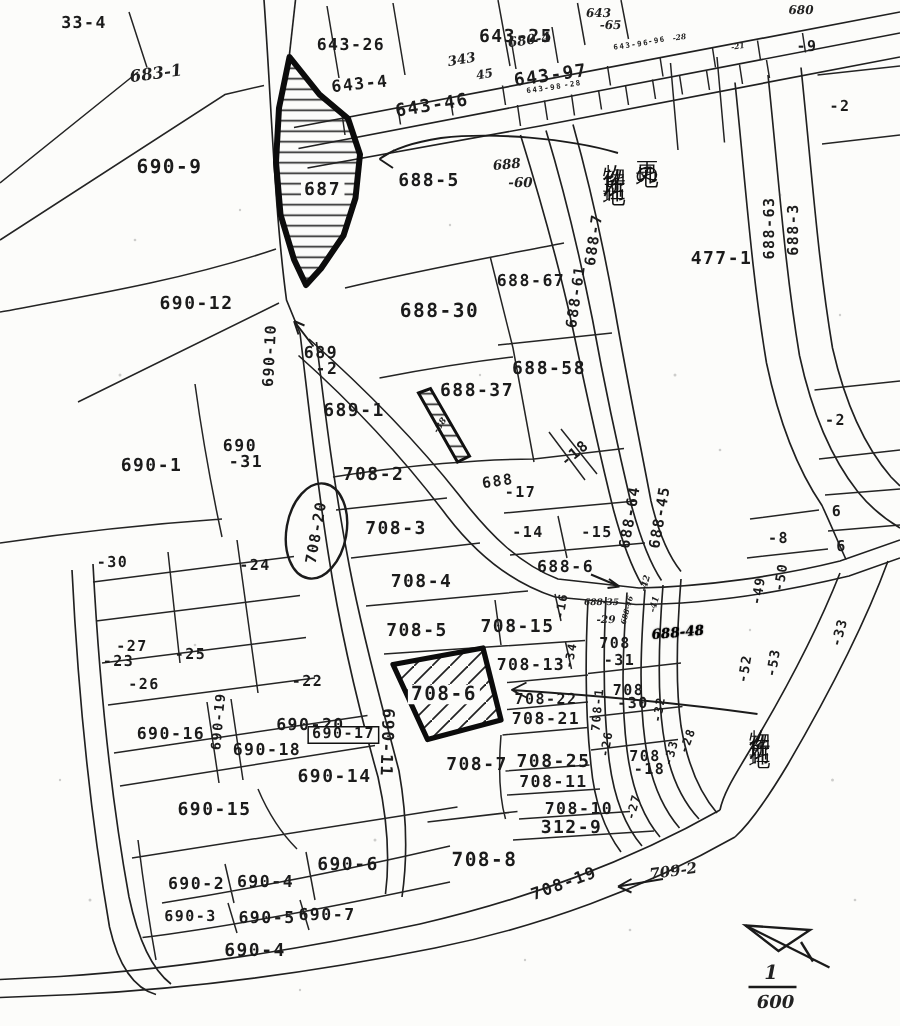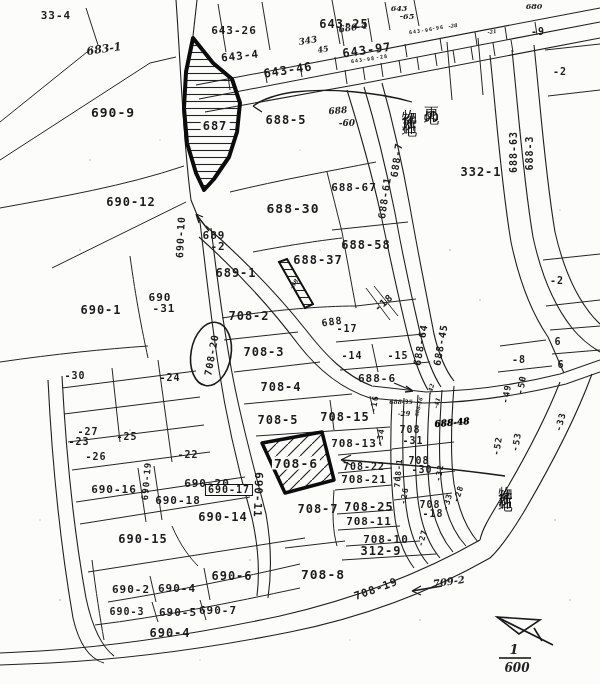--- a/index.html
+++ b/index.html
@@ -164,21 +164,21 @@
       <span class="lbl p" style="left: 367px; top: 50px; font-size: 12px; transform: translate(-50%, -50%) rotate(-8deg);">643-97</span>
       <span class="lbl p" style="left: 421px; top: 31px; font-size: 5px; transform: translate(-50%, -50%) rotate(-8deg);">643-96</span>
       <span class="lbl p" style="left: 438px; top: 28px; font-size: 5px; transform: translate(-50%, -50%) rotate(-8deg);">-96</span>
       <span class="lbl h" style="left: 453px; top: 26px; font-size: 5px; transform: translate(-50%, -50%) rotate(-8deg);">-28</span>
       <span class="lbl p" style="left: 363px; top: 60px; font-size: 5px; transform: translate(-50%, -50%) rotate(-8deg);">643-98</span>
       <span class="lbl p" style="left: 382px; top: 57px; font-size: 5px; transform: translate(-50%, -50%) rotate(-8deg);">-28</span>
       <span class="lbl h" style="left: 492px; top: 32px; font-size: 5px; transform: translate(-50%, -50%) rotate(-8deg);">-21</span>
       <span class="lbl h" style="left: 534px; top: 6px; font-size: 8px;">680</span>
       <span class="lbl p" style="left: 538px; top: 32px; font-size: 10px;">-9</span>
       <span class="lbl p" style="left: 560px; top: 72px; font-size: 10px;">-2</span>
-      <span class="lbl p" style="left: 481px; top: 172px; font-size: 12px;">332-1</span>
+      <span class="lbl p" style="left: 481px; top: 172px; font-size: 12px;">477-1</span>
       <span class="lbl p" style="left: 514px; top: 152px; font-size: 10px; transform: translate(-50%, -50%) rotate(-90deg);">688-63</span>
       <span class="lbl p" style="left: 530px; top: 153px; font-size: 10px; transform: translate(-50%, -50%) rotate(-90deg);">688-3</span>
       <span class="lbl p" style="left: 557px; top: 281px; font-size: 10px;">-2</span>
       <span class="lbl p" style="left: 558px; top: 342px; font-size: 10px;">6</span>
       <span class="lbl p" style="left: 561px; top: 365px; font-size: 10px;">6</span>
       <span class="lbl p" style="left: 519px; top: 360px; font-size: 10px;">-8</span>
       <span class="lbl p" style="left: 507px; top: 394px; font-size: 9px; transform: translate(-50%, -50%) rotate(-80deg);">-49</span>
       <span class="lbl p" style="left: 522px; top: 385px; font-size: 9px; transform: translate(-50%, -50%) rotate(-80deg);">-50</span>
       <span class="lbl p" style="left: 561px; top: 422px; font-size: 9px; transform: translate(-50%, -50%) rotate(-75deg);">-33</span>
       <span class="lbl p" style="left: 498px; top: 446px; font-size: 9px; transform: translate(-50%, -50%) rotate(-80deg);">-52</span>
@@ -222,21 +222,21 @@
       <span class="lbl p" style="left: 354px; top: 443px; font-size: 11px;">708-13</span>
       <span class="lbl p" style="left: 364px; top: 467px; font-size: 10px;">708-22</span>
       <span class="lbl p" style="left: 364px; top: 479px; font-size: 11px;">708-21</span>
       <span class="lbl p bg" style="left: 296px; top: 463px; font-size: 13px;">708-6</span>
       <span class="lbl p" style="left: 75px; top: 376px; font-size: 10px;">-30</span>
       <span class="lbl p" style="left: 170px; top: 378px; font-size: 10px;">-24</span>
       <span class="lbl p" style="left: 79px; top: 406px; font-size: 10px; margin-top: 36px;">-23</span>
       <span class="lbl p" style="left: 88px; top: 432px; font-size: 10px;">-27</span>
       <span class="lbl p" style="left: 127px; top: 437px; font-size: 10px;">-25</span>
       <span class="lbl p" style="left: 96px; top: 457px; font-size: 10px;">-26</span>
-      <span class="lbl p" style="left: 188px; top: 455px; font-size: 10px; text-align: center;">-22</span>
+      <span class="lbl p" style="left: 205px; top: 455px; font-size: 10px; text-align: center;">-22</span>
       <span class="lbl p" style="left: 114px; top: 489px; font-size: 11px;">690-16</span>
       <span class="lbl p" style="left: 147px; top: 481px; font-size: 9px; transform: translate(-50%, -50%) rotate(-85deg);">690-19</span>
       <span class="lbl p" style="left: 207px; top: 483px; font-size: 11px;">690-20</span>
       <span class="lbl p" style="left: 178px; top: 500px; font-size: 11px;">690-18</span>
       <span class="lbl p box" style="left: 229px; top: 490px; font-size: 10px;">690-17</span>
       <span class="lbl p" style="left: 258px; top: 495px; font-size: 11px; transform: translate(-50%, -50%) rotate(92deg);">690-11</span>
       <span class="lbl p" style="left: 143px; top: 539px; font-size: 12px;">690-15</span>
       <span class="lbl p" style="left: 223px; top: 517px; font-size: 12px;">690-14</span>
       <span class="lbl p" style="left: 318px; top: 509px; font-size: 12px;">708-7</span>
       <span class="lbl p" style="left: 369px; top: 507px; font-size: 12px;">708-25</span>

